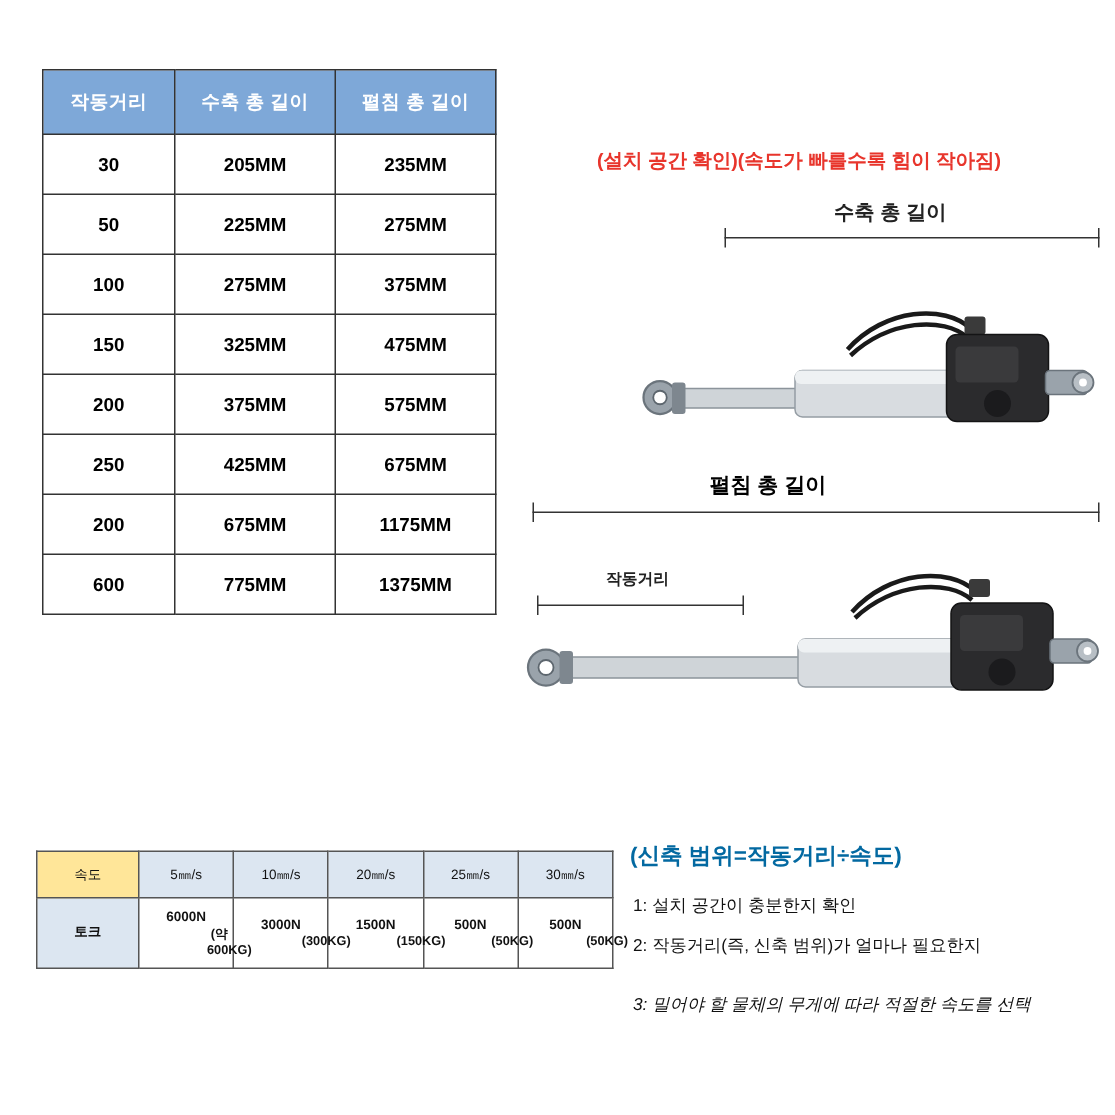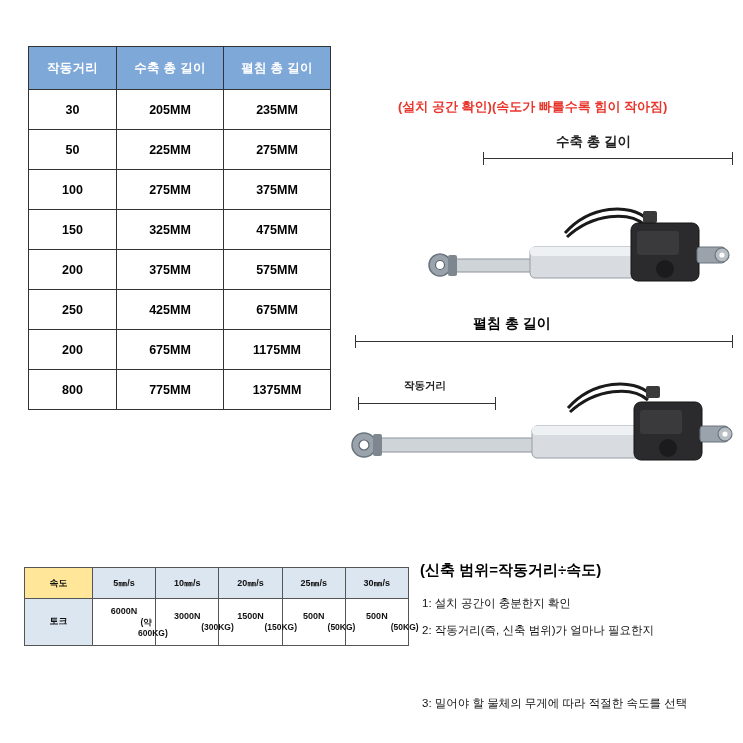--- a/index.html
+++ b/index.html
@@ -129,21 +129,21 @@
     color: #111111;
     font-weight: bold;
     height: 28px;
   }
   #speed-table th.head-label {
     background: #ffe699;
     width: 65px;
   }
   #speed-table th {
     background: #dce6f1;
-    font-weight: bold;
+    font-weight: normal;
   }
   #speed-table td.row-label {
     background: #dce6f1;
     width: 65px;
     margin-top: 18px;
   }
   #speed-table td {
     background: #ffffff;
     line-height: 1.25;
     height: 44px;
@@ -152,35 +152,35 @@
     display: block;
     font-size: 8.5px;
     padding-left: 44px;
   }
 
   
   #note-formula {
     position: absolute;
     left: 420px;
     top: 561px;
-    color: #000000;
+    color: #0369a1;
     font-weight: bold;
     font-size: 15px;
     white-space: nowrap;
   }
   .step {
     position: absolute;
     left: 422px;
     font-size: 11.5px;
     color: #111111;
     white-space: nowrap;
   }
   #step-1 { top: 596px; text-align: right; }
   #step-2 { top: 623px; }
-  #step-3 { top: 696px; }
+  #step-3 { top: 662px; font-style: italic; }
 </style>
 </head>
 <body>
 
 <table id="spec-table">
   <colgroup>
     <col class="c0">
       <col class="c1">
       <col class="c2">
   </colgroup>
@@ -221,21 +221,21 @@
       <td>250</td>
       <td>425MM</td>
       <td>675MM</td>
     </tr>
     <tr>
       <td>200</td>
       <td>675MM</td>
       <td>1175MM</td>
     </tr>
     <tr>
-      <td>800</td>
+      <td>600</td>
       <td>775MM</td>
       <td>1375MM</td>
     </tr>
   </tbody>
 </table>
 
 <div class="note-red" id="note-top">(설치 공간 확인)(속도가 빠를수록 힘이 작아짐)</div>
 
 <div id="label-retracted">수축 총 길이</div>
 <div class="dim" id="dim-retracted"></div>

